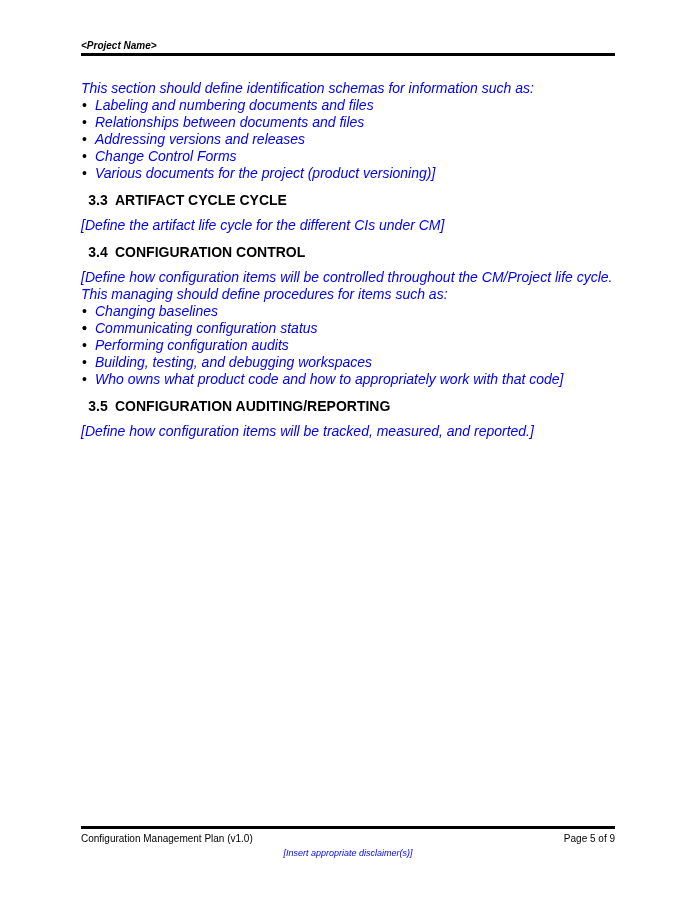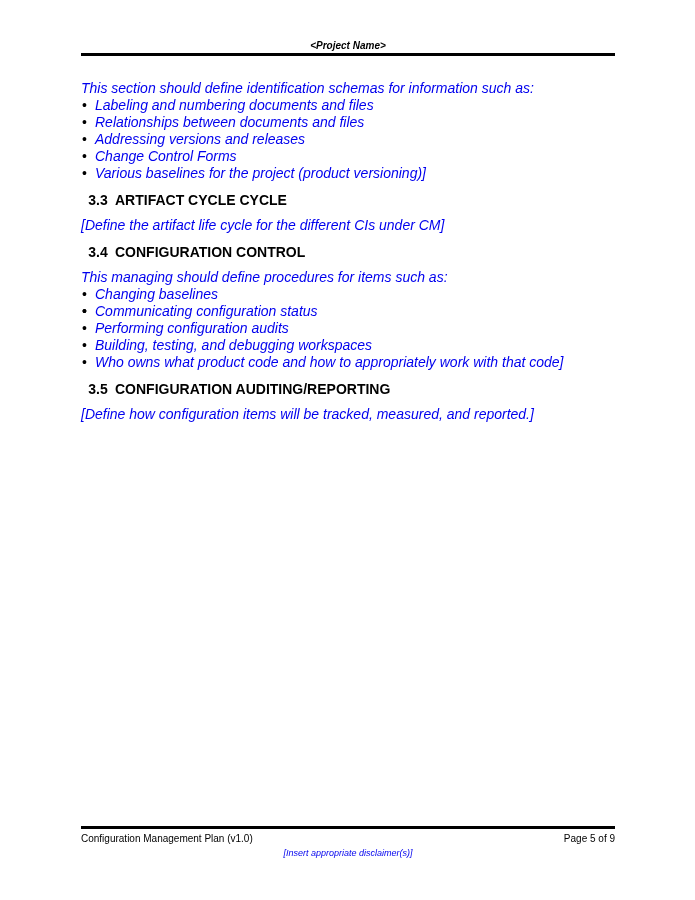--- a/index.html
+++ b/index.html
@@ -1,18 +1,18 @@
 <!DOCTYPE html>
 <html><head>
 <meta charset="utf-8">
 <style>
   html, body { margin: 0; padding: 0; background: #ffffff; }
   body { width: 695px; height: 900px; position: relative; font-family: "Liberation Sans", sans-serif; color: #000; }
   .page { position: absolute; left: 0; top: 0; width: 695px; height: 900px; }
-  .header-title { position: absolute; left: 81px; width: 534px; top: 40px; text-align: center; font-size: 10px; font-weight: bold; font-style: italic; }
+  .header-title { position: absolute; left: 81px; width: 534px; top: 40px; font-size: 10px; font-weight: bold; font-style: italic; }
   .header-rule { position: absolute; left: 81px; width: 534px; top: 53px; height: 3px; background: #000; }
   .content { position: absolute; left: 81px; width: 534px; top: 80px; }
   .blue { color: #0000ee; font-style: italic; font-size: 14px; line-height: 17px; }
   .para { margin: 0; }
   ul.bullets { list-style: none; margin: 0; padding: 0; }
   ul.bullets li { position: relative; padding-left: 14px; }
   ul.bullets li .dot { position: absolute; left: 1px; top: 0; font-style: normal; color: #000; }
   h2.sec { margin: 0; font-size: 14px; font-weight: bold; line-height: 17px; color: #000; font-style: normal; }
   h2.sec .num { display: inline-block; width: 34px; text-align: center; }
   .gap-h { height: 10px; }
@@ -32,31 +32,32 @@
   <div class="header-rule"></div>
 
   <div class="content">
 
     <p class="para blue">This section should define identification schemas for information such as:</p>
     <ul class="bullets blue">
       <li><span class="dot">•</span><span>Labeling and numbering documents and files</span></li>
       <li><span class="dot">•</span><span>Relationships between documents and files</span></li>
       <li><span class="dot">•</span><span>Addressing versions and releases</span></li>
       <li><span class="dot">•</span><span>Change Control Forms</span></li>
-      <li><span class="dot">•</span><span>Various baselines for the project (product versioning)]</span></li>
+      <li><span class="dot">•</span><span>Various documents for the project (product versioning)]</span></li>
     </ul>
 
     <div class="gap-h"></div>
     <h2 class="sec"><span class="num">3.3</span><span>ARTIFACT CYCLE CYCLE</span></h2>
     <div class="gap-p"></div>
     <p class="para blue">[Define the artifact life cycle for the different CIs under CM]</p>
 
     <div class="gap-h"></div>
     <h2 class="sec"><span class="num">3.4</span><span>CONFIGURATION CONTROL</span></h2>
     <div class="gap-p"></div>
+    <p class="para blue justify">[Define how configuration items will be controlled throughout the CM/Project life cycle.</p>
     <p class="para blue">This managing should define procedures for items such as:</p>
     <ul class="bullets blue">
       <li><span class="dot">•</span><span>Changing baselines</span></li>
       <li><span class="dot">•</span></li>
       <li><span class="dot">•</span><span>Communicating configuration status</span></li>
       <li><span class="dot">•</span><span>Performing configuration audits</span></li>
       <li><span class="dot">•</span><span>Building, testing, and debugging workspaces</span></li>
       <li><span class="dot">•</span><span>Who owns what product code and how to appropriately work with that code]</span></li>
     </ul>
 

